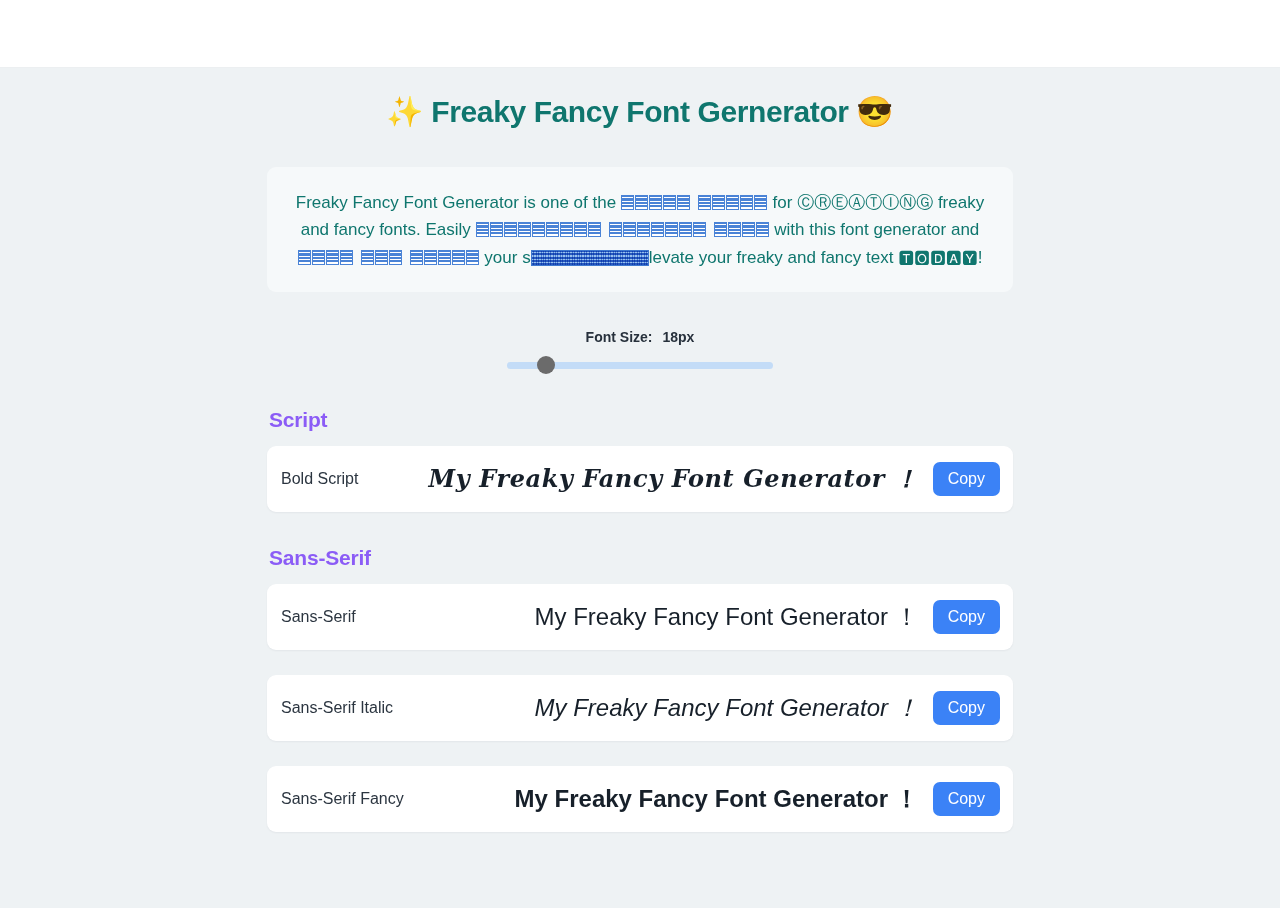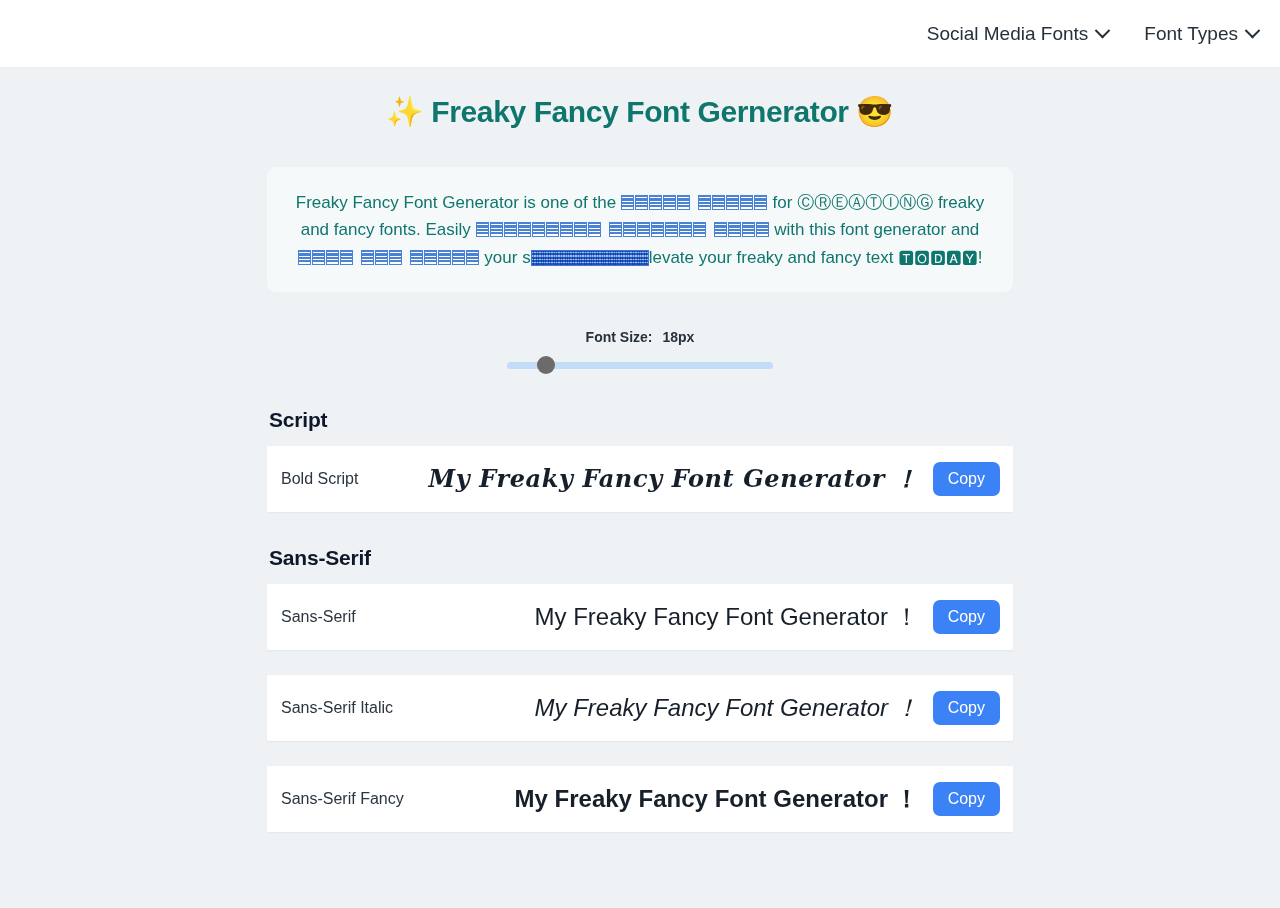--- a/index.html
+++ b/index.html
@@ -231,28 +231,28 @@
     height: 18px;
     border-radius: 50%;
     background: #6b6b6b;
     cursor: pointer;
   }
 
   
   .section-title {
     font-size: 21px;
     font-weight: bold;
-    color: #0f172a;
+    color: #8b5cf6;
     margin: 34px 0 14px 2px;
     letter-spacing: -0.2px;
   }
 
   .font-row {
     background: #ffffff;
-    border-radius: 1px;
+    border-radius: 9px;
     height: 66px;
     display: flex;
     align-items: center;
     padding: 0 13px 0 14px;
     margin-bottom: 25px;
     box-shadow: 0 1px 2px rgba(16,24,40,.05);
   }
 
   .font-row-name {
     font-size: 16px;
@@ -291,30 +291,20 @@
     padding: 9px 15px;
     cursor: pointer;
     line-height: 1;
   }
 </style>
 </head>
 <body>
 
 <div class="site-header">
 
-  <div class="nav">
-    <div class="nav-item">
-      <span>Social Media Fonts</span>
-      <span class="chev"></span>
-    </div>
-    <div class="nav-item">
-      <span>Font Types</span>
-      <span class="chev"></span>
-    </div>
-  </div>
 </div>
 
 <div class="page">
 
   <h1 class="page-title">✨ Freaky Fancy Font Gernerator 😎</h1>
 
   <div class="container">
 
     <div class="intro-card">
       <span>Freaky Fancy Font Generator is one of the </span><span class="tofu-grp"><span class="tofu w1"></span><span class="tofu w1"></span><span class="tofu w1"></span><span class="tofu w1"></span><span class="tofu w1"></span><span style="display:inline-block;width:7px"></span><span class="tofu w1"></span><span class="tofu w1"></span><span class="tofu w1"></span><span class="tofu w1"></span><span class="tofu w1"></span></span><span> for </span><span class="circled">ⒸⓇⒺⒶⓉⒾⓃⒼ</span><span> freaky and fancy fonts. Easily </span><span class="tofu-grp"><span class="tofu w1"></span><span class="tofu w1"></span><span class="tofu w1"></span><span class="tofu w1"></span><span class="tofu w1"></span><span class="tofu w1"></span><span class="tofu w1"></span><span class="tofu w1"></span><span class="tofu w1"></span><span style="display:inline-block;width:7px"></span><span class="tofu w1"></span><span class="tofu w1"></span><span class="tofu w1"></span><span class="tofu w1"></span><span class="tofu w1"></span><span class="tofu w1"></span><span class="tofu w1"></span><span style="display:inline-block;width:7px"></span><span class="tofu w1"></span><span class="tofu w1"></span><span class="tofu w1"></span><span class="tofu w1"></span></span><span> with this font generator and </span><span class="tofu-grp"><span class="tofu w1"></span><span class="tofu w1"></span><span class="tofu w1"></span><span class="tofu w1"></span><span style="display:inline-block;width:7px"></span><span class="tofu w1"></span><span class="tofu w1"></span><span class="tofu w1"></span><span style="display:inline-block;width:7px"></span><span class="tofu w1"></span><span class="tofu w1"></span><span class="tofu w1"></span><span class="tofu w1"></span><span class="tofu w1"></span></span><span> your s</span><span class="tofu-dense"></span><span>levate your freaky and fancy text </span><span class="boxed">🆃🅾🅳🅰🆈</span><span>!</span>

